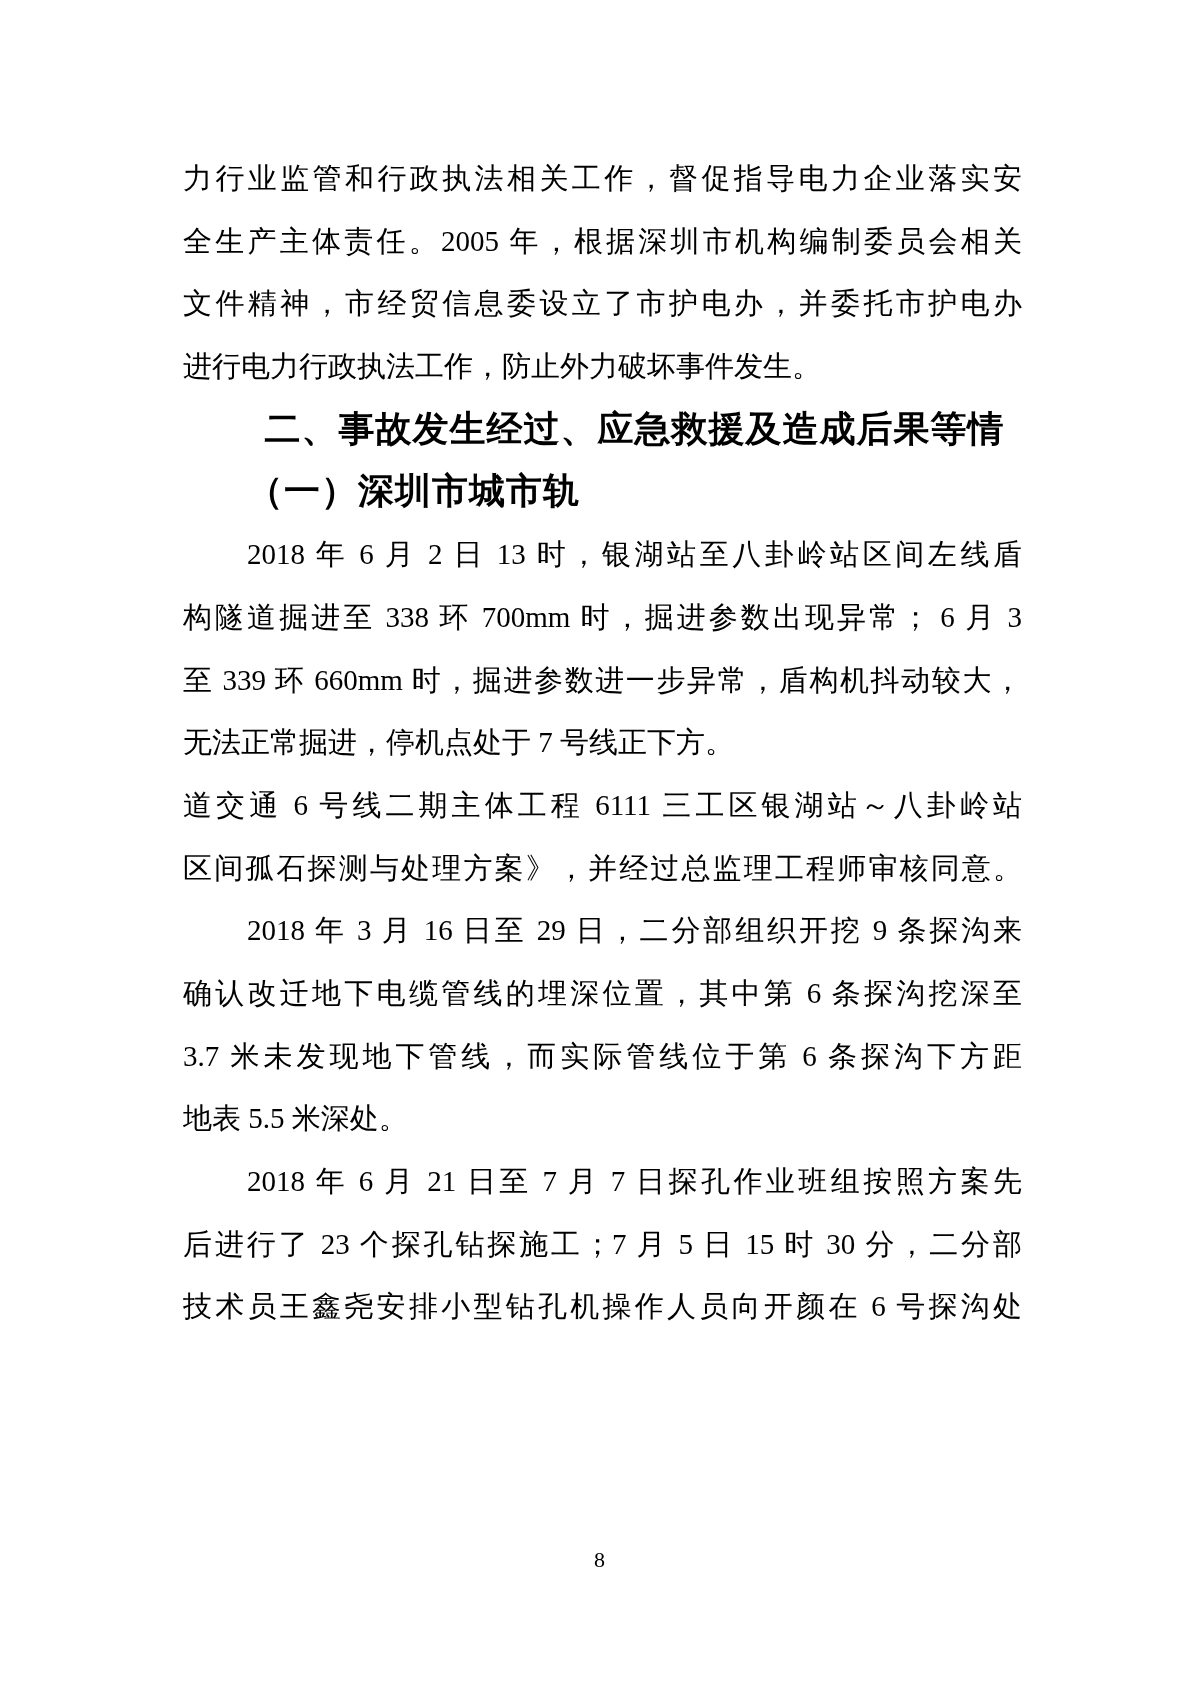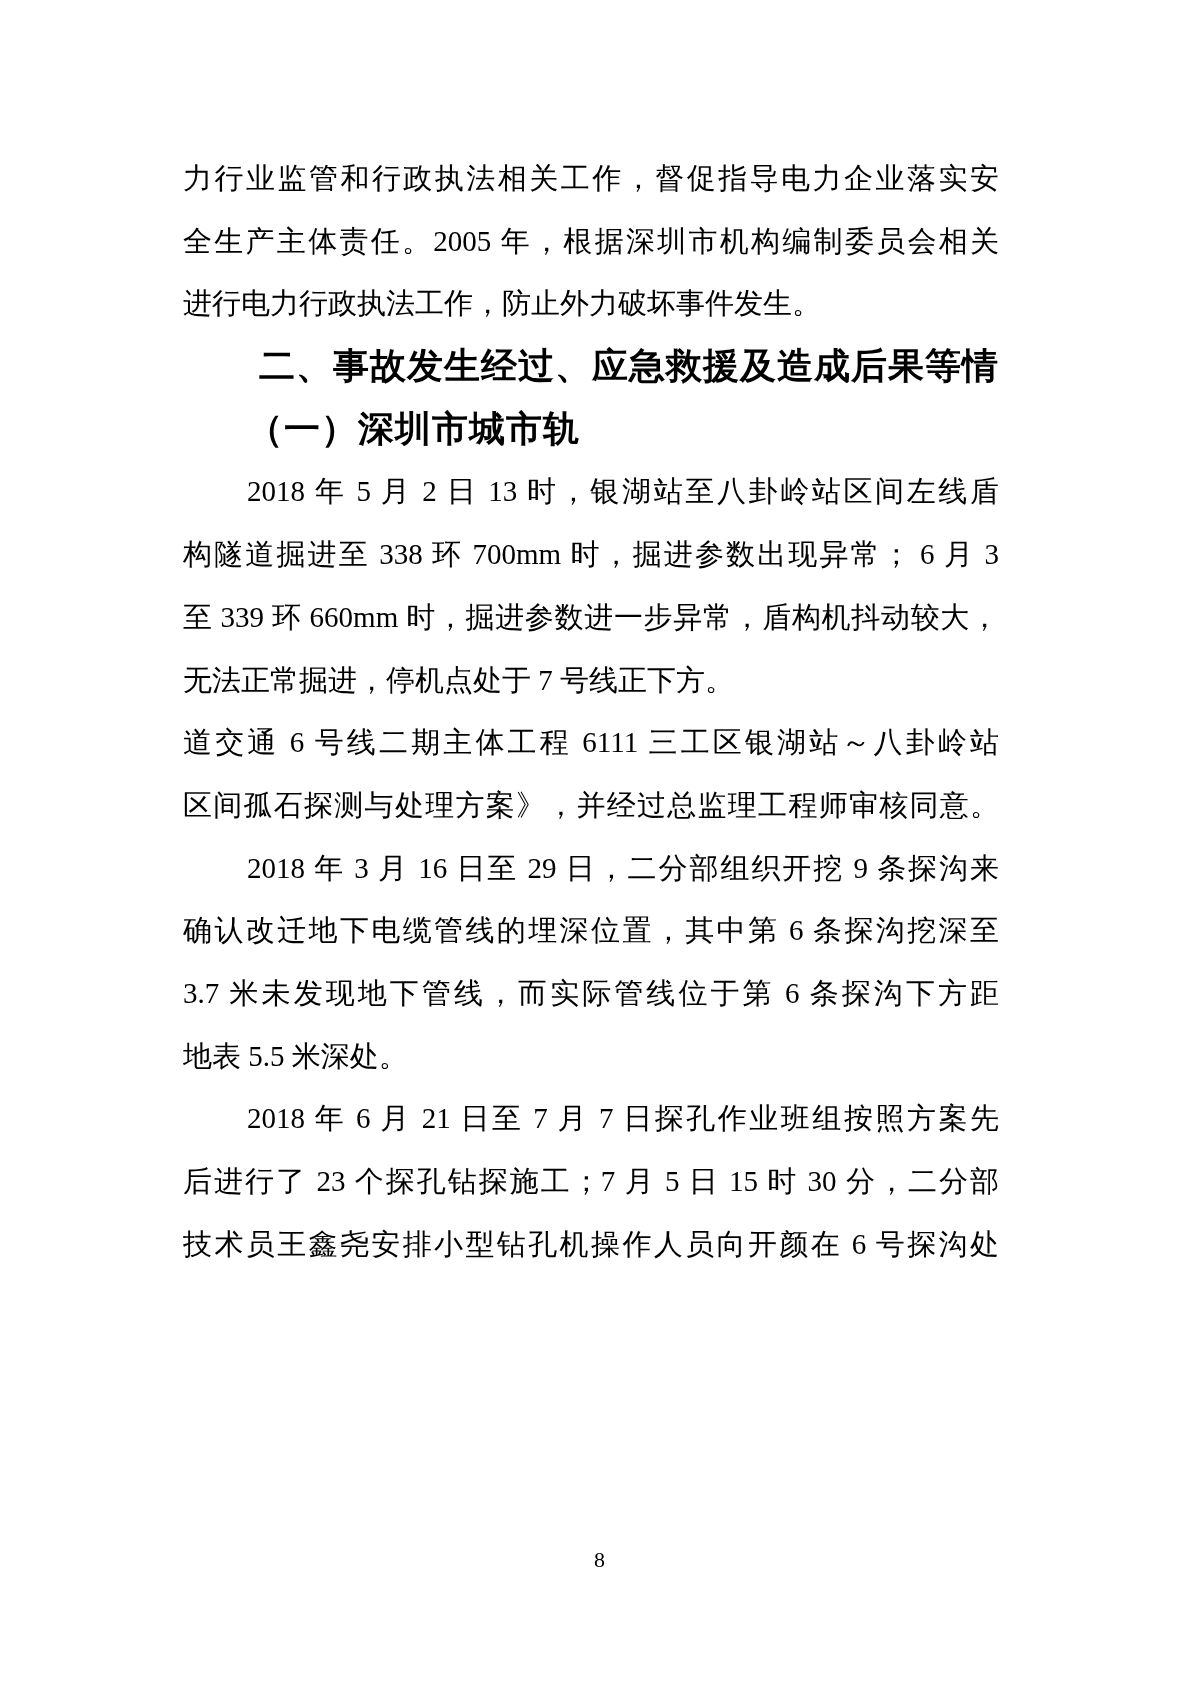--- a/index.html
+++ b/index.html
@@ -9,39 +9,39 @@
     height: 1696px;
     margin: 0 auto;
     background: #ffffff;
     color: #000000;
     font-family: "Liberation Serif", "DejaVu Serif", serif;
     overflow: hidden;
   }
   .content {
     position: absolute;
     left: 183px;
-    right: 200px;
+    right: 177px;
     top: 147px;
   }
   .line {
     font-size: 29px;
     line-height: 62.7px;
     height: 62.7px;
     overflow: hidden;
     color: #000000;
   }
   
   .jl {
     text-align: justify;
     text-align-last: justify;
     text-justify: inter-character;
   }
   
   .ll {
-    text-align: right;
+    text-align: center;
     text-align-last: left;
   }
   
   .ind {
     text-indent: 64px;
   }
   
   .h {
     font-family: "Liberation Sans", "DejaVu Sans", sans-serif;
     font-weight: 700;
@@ -61,26 +61,27 @@
   }
 </style>
 </head>
 <body>
 
 <div class="page">
   <div class="content">
 
     <div class="line jl">力行业监管和行政执法相关工作，督促指导电力企业落实安</div>
     <div class="line jl">全生产主体责任。2005 年，根据深圳市机构编制委员会相关</div>
+    <div class="line jl">文件精神，市经贸信息委设立了市护电办，并委托市护电办</div>
     <div class="line ll">进行电力行政执法工作，防止外力破坏事件发生。</div>
 
     <div class="line ll ind h">二、事故发生经过、应急救援及造成后果等情况</div>
     <div class="line ll ind h">（一）深圳市城市轨</div>
 
-    <div class="line jl ind">2018 年 5 月 2 日 13 时，银湖站至八卦岭站区间左线盾</div>
+    <div class="line jl ind">2018 年 6 月 2 日 13 时，银湖站至八卦岭站区间左线盾</div>
     <div class="line jl">构隧道掘进至 338 环 700mm 时，掘进参数出现异常； 6 月 3</div>
     <div class="line jl">至 339 环 660mm 时，掘进参数进一步异常，盾构机抖动较大，</div>
     <div class="line ll">无法正常掘进，停机点处于 7 号线正下方。</div>
 
     <div class="line jl">道交通 6 号线二期主体工程 6111 三工区银湖站～八卦岭站</div>
     <div class="line jl">区间孤石探测与处理方案》，并经过总监理工程师审核同意。</div>
 
     <div class="line jl ind">2018 年 3 月 16 日至 29 日，二分部组织开挖 9 条探沟来</div>
     <div class="line jl">确认改迁地下电缆管线的埋深位置，其中第 6 条探沟挖深至</div>
     <div class="line jl">3.7 米未发现地下管线，而实际管线位于第 6 条探沟下方距</div>

